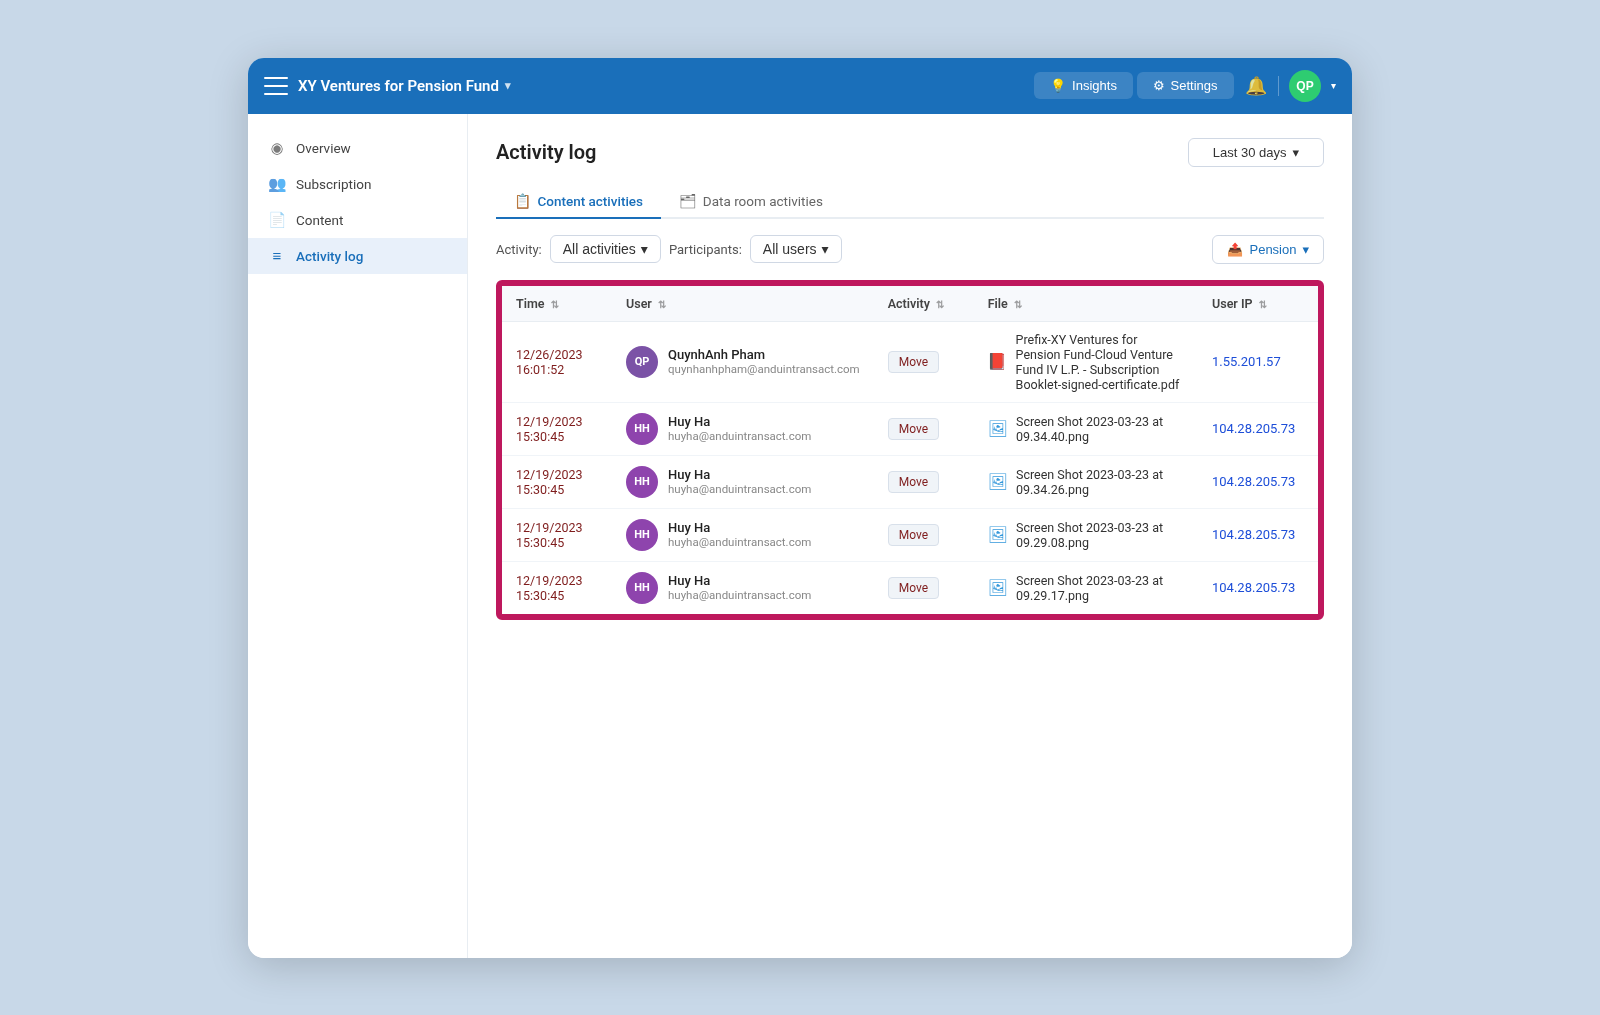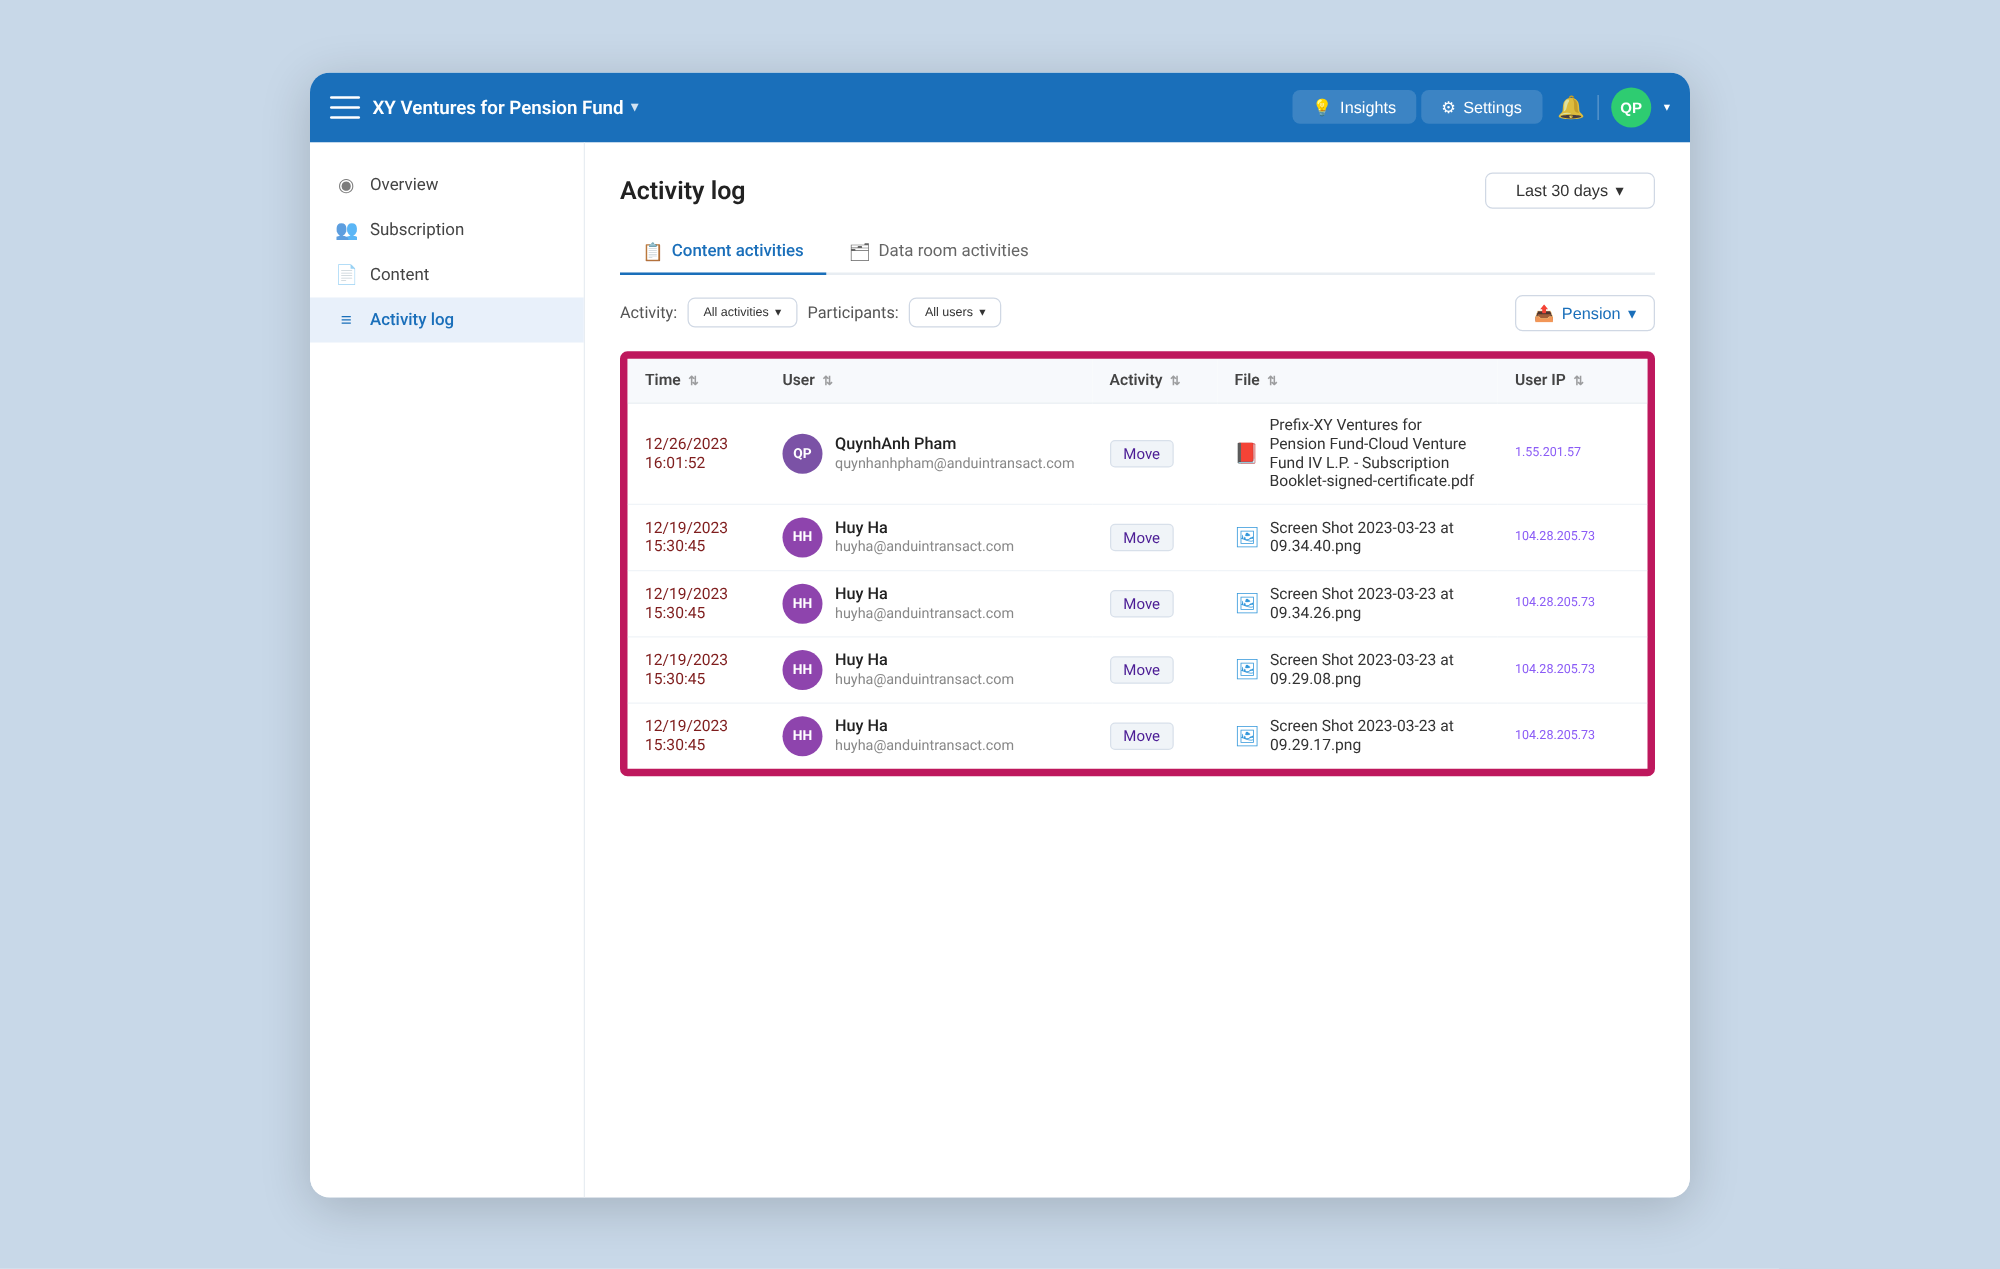--- a/index.html
+++ b/index.html
@@ -219,21 +219,21 @@
     .filter-label {
       font-size: 13px;
       color: #555;
     }
     .filter-btn {
       background: white;
       border: 1px solid #d0d8e4;
       color: #333;
       padding: 5px 12px;
       border-radius: 6px;
-      font-size: 10px;
+      font-size: 14px;
       cursor: pointer;
       display: flex;
       align-items: flex-end;
       gap: 5px;
     }
     .export-btn {
       background: white;
       border: 1px solid #d0d8e4;
       color: #1a6fba;
       padding: 6px 14px;
@@ -309,42 +309,42 @@
       font-size: 13px;
       color: #222;
     }
     .user-info .user-email {
       font-size: 11.5px;
       color: #888;
     }
     .activity-badge {
       background: #f0f4f8;
       border: 1px solid #d8e0ea;
-      color: #4c1d95;
+      color: #7f1d1d;
       padding: 3px 10px;
       border-radius: 4px;
       font-size: 12px;
       display: inline-block;
     }
     .file-cell {
       display: flex;
       align-items: center;
       gap: 8px;
       color: #333;
       font-size: 12.5px;
     }
     .file-icon {
       font-size: 16px;
       flex-shrink: 0;
     }
     .file-icon.pdf { color: #e74c3c; }
     .file-icon.img { color: #3498db; }
     .ip-cell {
-      font-size: 10px;
-      color: #8b5cf6;
+      font-size: 13px;
+      color: #1d4ed8;
       white-space: nowrap;
     }
 
     
     .table-scroll {
       max-height: 680px;
       overflow-y: auto;
       position: relative;
     }
     .table-scroll::-webkit-scrollbar { width: 6px; }

